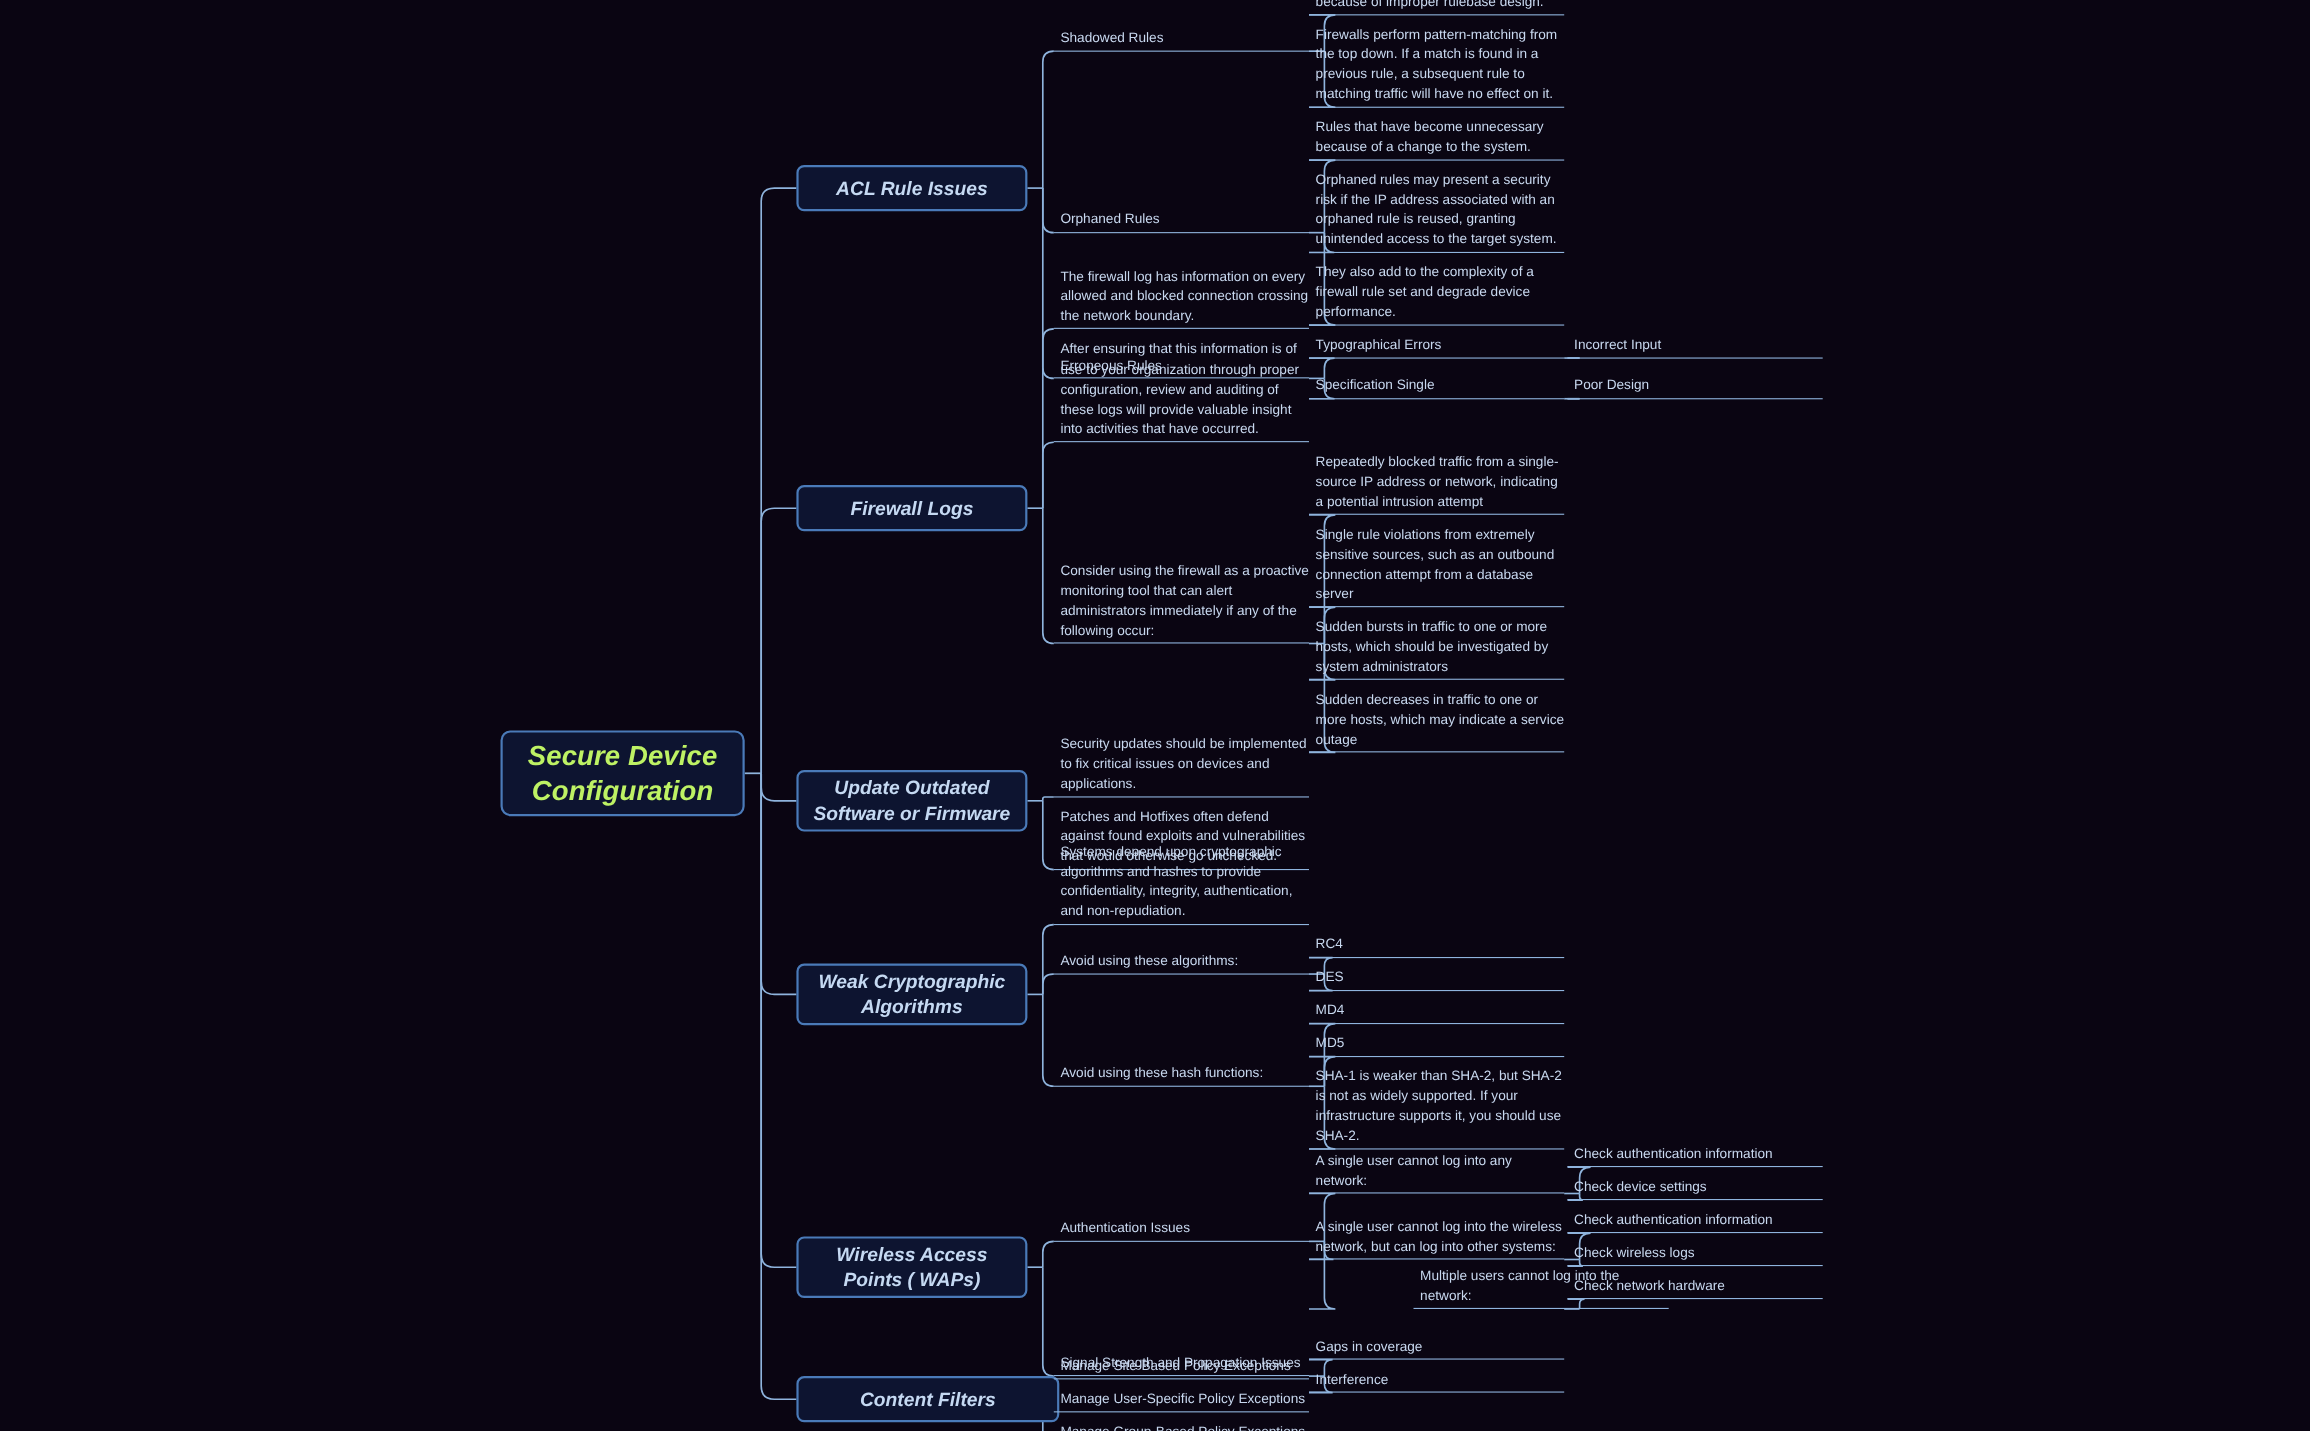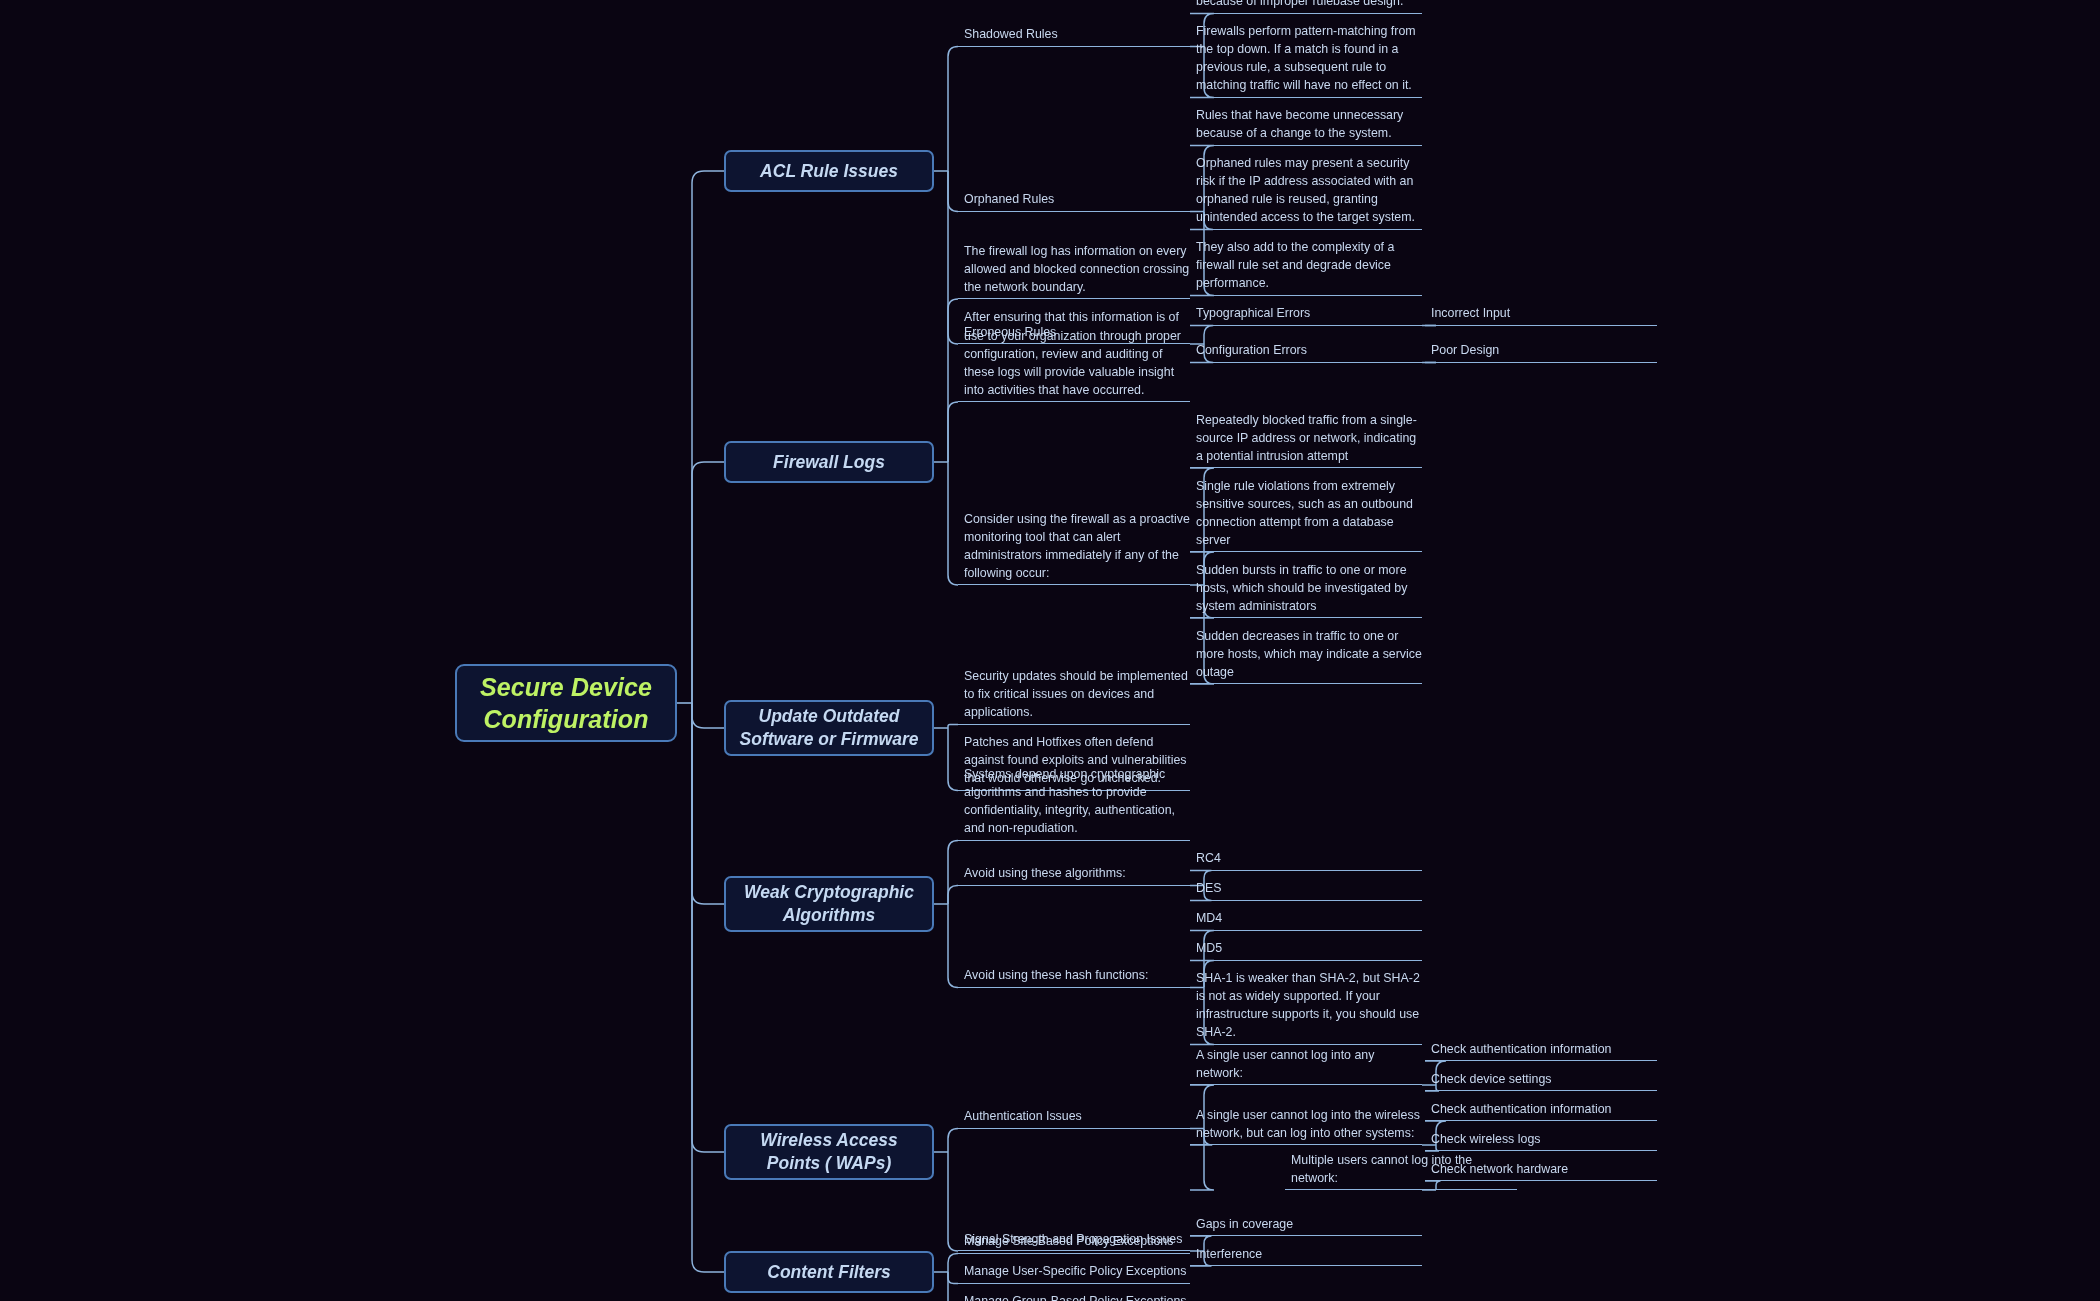--- a/index.html
+++ b/index.html
@@ -154,21 +154,21 @@
     <div class="leaf" style="left: 958px; top: 23.5px; width: 232px; height: 23px;"><span>Shadowed Rules</span></div>
     <div class="leaf" style="left: 1190px; top: -27.5px; width: 232px; height: 41px;"><span>Rules that will never be executed because of improper rulebase design.</span></div>
     <div class="leaf" style="left: 1190px; top: 20.5px; width: 232px; height: 77px;"><span>Firewalls perform pattern-matching from the top down. If a match is found in a previous rule, a subsequent rule to matching traffic will have no effect on it.</span></div>
     <div class="leaf" style="left: 958px; top: 188.5px; width: 232px; height: 23px;"><span>Orphaned Rules</span></div>
     <div class="leaf" style="left: 1190px; top: 104.5px; width: 232px; height: 41px;"><span>Rules that have become unnecessary because of a change to the system.</span></div>
     <div class="leaf" style="left: 1190px; top: 152.5px; width: 232px; height: 77px;"><span>Orphaned rules may present a security risk if the IP address associated with an orphaned rule is reused, granting unintended access to the target system.</span></div>
     <div class="leaf" style="left: 1190px; top: 236.5px; width: 232px; height: 59px;"><span>They also add to the complexity of a firewall rule set and degrade device performance.</span></div>
     <div class="leaf" style="left: 958px; top: 321px; width: 232px; height: 23px;"><span>Erroneous Rules</span></div>
     <div class="leaf" style="left: 1190px; top: 302.5px; width: 232px; height: 23px;"><span>Typographical Errors</span></div>
     <div class="leaf" style="left: 1425px; top: 302.5px; width: 232px; height: 23px;"><span>Incorrect Input</span></div>
-    <div class="leaf" style="left: 1190px; top: 339.5px; width: 232px; height: 23px;"><span>Configuration Errors</span></div>
+    <div class="leaf" style="left: 1190px; top: 339.5px; width: 232px; height: 23px;"><span>Specification Single</span></div>
     <div class="leaf" style="left: 1425px; top: 339.5px; width: 232px; height: 23px;"><span>Poor Design</span></div>
     <div class="branch-node" style="left: 724px; top: 441px; width: 210px; height: 42px;">
       <span>Firewall Logs</span>
     </div>
     <div class="leaf" style="left: 958px; top: 240px; width: 232px; height: 59px;"><span>The firewall log has information on every allowed and blocked connection crossing the network boundary.</span></div>
     <div class="leaf" style="left: 958px; top: 306px; width: 232px; height: 96px;"><span>After ensuring that this information is of use to your organization through proper configuration, review and auditing of these logs will provide valuable insight into activities that have occurred.</span></div>
     <div class="leaf" style="left: 958px; top: 508px; width: 232px; height: 77px;"><span>Consider using the firewall as a proactive monitoring tool that can alert administrators immediately if any of the following occur:</span></div>
     <div class="leaf" style="left: 1190px; top: 409px; width: 232px; height: 59px; justify-content: flex-end;"><span>Repeatedly blocked traffic from a single-source IP address or network, indicating a potential intrusion attempt</span></div>
     <div class="leaf" style="left: 1190px; top: 559px; width: 232px; height: 59px;"><span>Sudden bursts in traffic to one or more hosts, which should be investigated by system administrators</span></div>
     <div class="leaf" style="left: 1190px; top: 475px; width: 232px; height: 77px;"><span>Single rule violations from extremely sensitive sources, such as an outbound connection attempt from a database server</span></div>
@@ -200,19 +200,19 @@
     <div class="leaf" style="left: 1425px; top: 1038px; width: 232px; height: 23px;"><span>Check authentication information</span></div>
     <div class="leaf" style="left: 1425px; top: 1068px; width: 232px; height: 23px;"><span>Check device settings</span></div>
     <div class="leaf" style="left: 1190px; top: 1104px; width: 232px; height: 41px;"><span>A single user cannot log into the wireless network, but can log into other systems:</span></div>
     <div class="leaf" style="left: 1425px; top: 1098px; width: 232px; height: 23px;"><span>Check authentication information</span></div>
     <div class="leaf" style="left: 1425px; top: 1128px; width: 232px; height: 23px;"><span>Check wireless logs</span></div>
     <div class="leaf" style="left: 1250px; top: 1149px; width: 232px; height: 41px; margin-left: 35px;"><span>Multiple users cannot log into the network:</span></div>
     <div class="leaf" style="left: 1425px; top: 1158px; width: 232px; height: 23px;"><span>Check network hardware</span></div>
     <div class="leaf" style="left: 958px; top: 1228px; width: 232px; height: 23px;"><span>Signal Strength and Propagation Issues</span></div>
     <div class="leaf" style="left: 1190px; top: 1213px; width: 232px; height: 23px;"><span>Gaps in coverage</span></div>
     <div class="leaf" style="left: 1190px; top: 1243px; width: 232px; height: 23px;"><span>Interference</span></div>
-    <div class="branch-node" style="left: 724px; top: 1251px; width: 210px; height: 42px;">
+    <div class="branch-node" style="left: 724px; top: 1251px; width: 239px; height: 42px;">
       <span>Content Filters</span>
     </div>
     <div class="leaf" style="left: 958px; top: 1230.5px; width: 232px; height: 23px;"><span>Manage Site-Based Policy Exceptions</span></div>
     <div class="leaf" style="left: 958px; top: 1260.5px; width: 232px; height: 23px;"><span>Manage User-Specific Policy Exceptions</span></div>
     <div class="leaf" style="left: 958px; top: 1290.5px; width: 232px; height: 23px;"><span>Manage Group-Based Policy Exceptions</span></div>
   </div>
 
 </body></html>

